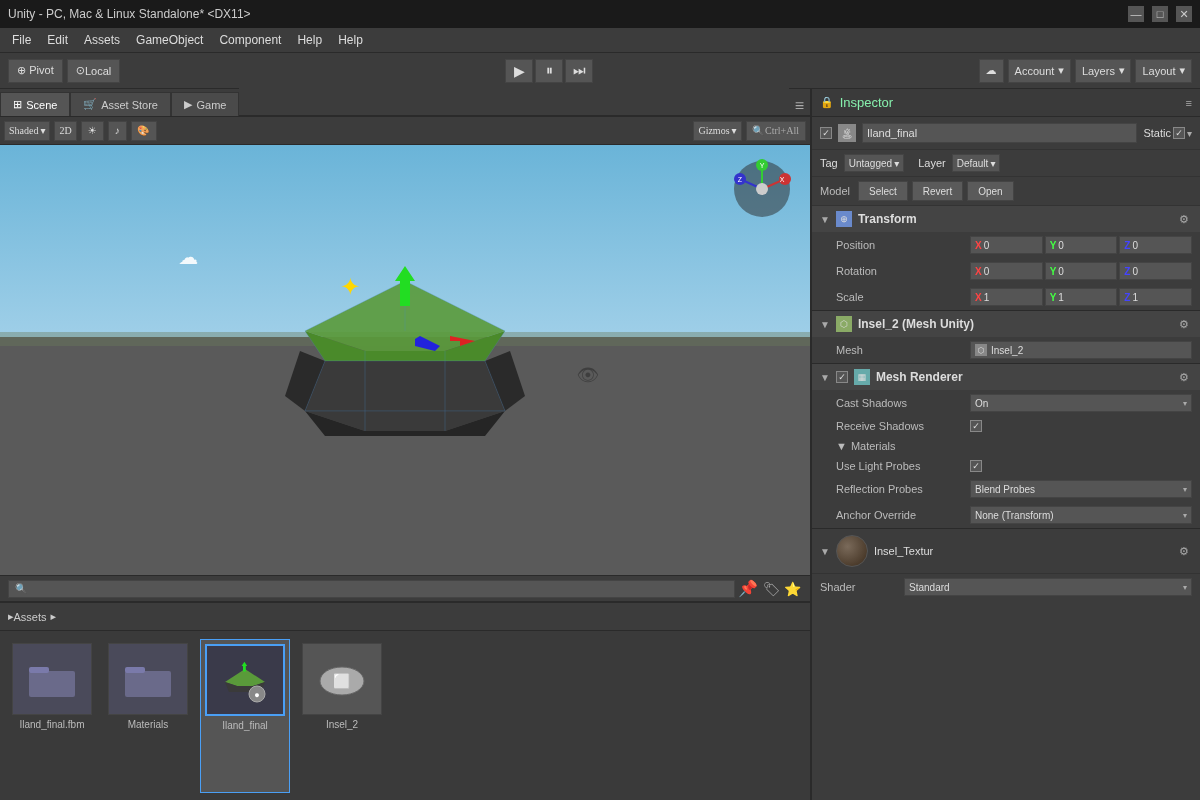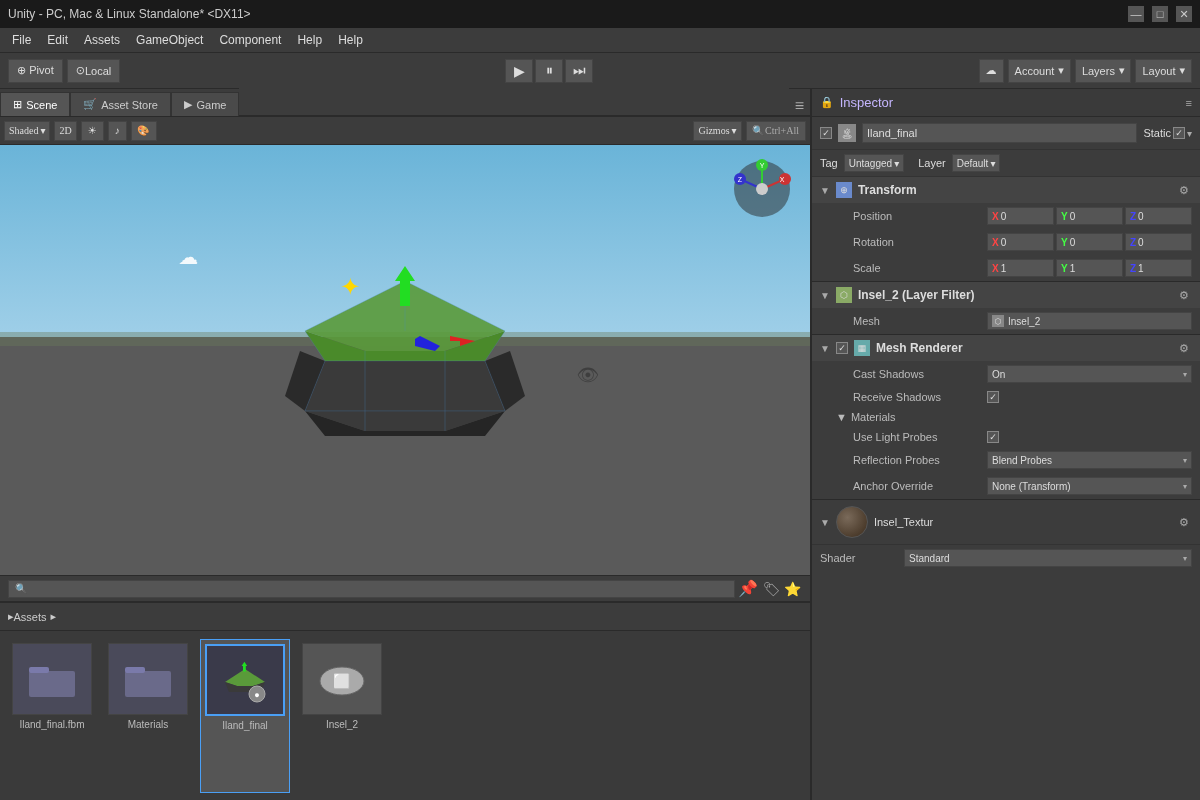--- a/index.html
+++ b/index.html
@@ -200,21 +200,21 @@
     }
     .inspector-header {
       background: #3a3a3a;
       height: 28px;
       display: flex;
       align-items: center;
       padding: 0 8px;
       border-bottom: 1px solid #2a2a2a;
       gap: 6px;
     }
-    .inspector-title { font-size: 13px; color: #c4b5fd; }
+    .inspector-title { font-size: 13px; color: #86efac; }
 
     
     .object-header {
       background: #3c3c3c;
       padding: 6px 8px;
       display: flex;
       align-items: center;
       gap: 6px;
       border-bottom: 1px solid #333;
     }
@@ -256,21 +256,21 @@
       display: flex;
       align-items: center;
       gap: 6px;
       cursor: pointer;
     }
     .component-title { font-size: 12px; color: #ddd; font-weight: bold; }
     .collapse-arrow { color: #aaa; font-size: 10px; }
     .component-icon { width: 16px; height: 16px; background: #888; display: flex; align-items: center; justify-content: center; font-size: 9px; }
 
     .component-row {
-      padding: 4px 8px 4px 41px;
+      padding: 4px 8px 4px 24px;
       display: flex;
       align-items: center;
       gap: 4px;
       font-size: 11px;
     }
     .row-label { color: #bbb; width: 130px; flex-shrink: 0; }
     .xyz-group { display: flex; gap: 2px; flex: 1; }
     .xyz-field { background: #555; border: 1px solid #444; color: #ddd; padding: 1px 4px; font-size: 10px; height: 18px; display: flex; align-items: center; gap: 2px; flex: 1; }
     .xyz-label { color: #f44; font-size: 10px; font-weight: bold; }
     .xyz-label.y { color: #4f4; }
@@ -588,20 +588,26 @@
       <span>Tag</span>
       <div class="select-box">
         <span>Untagged</span> ▾
       </div>
       <span style="margin-left:8px;">Layer</span>
       <div class="select-box">
         <span>Default</span> ▾
       </div>
     </div>
 
+    <div class="model-row">
+      <span class="model-label">Model</span>
+      <button class="model-btn">Select</button>
+      <button class="model-btn">Revert</button>
+      <button class="model-btn">Open</button>
+    </div>
 
     <div class="component-section">
       <div class="component-header">
         <span class="collapse-arrow">▼</span>
         <div class="component-icon" style="background:#6a8acc;">⊕</div>
         <span class="component-title">Transform</span>
         <div class="component-settings">
           <div class="icon-btn">⚙</div>
         </div>
       </div>
@@ -658,21 +664,21 @@
             <span>1</span>
           </div>
         </div>
       </div>
     </div>
 
     <div class="component-section">
       <div class="component-header">
         <span class="collapse-arrow">▼</span>
         <div class="component-icon" style="background:#8aaa66;">⬡</div>
-        <span class="component-title">Insel_2 (Layer Filter)</span>
+        <span class="component-title">Insel_2 (Mesh Unity)</span>
         <div class="component-settings">
           <div class="icon-btn">⚙</div>
         </div>
       </div>
 
       <div class="component-row">
         <span class="row-label">Mesh</span>
         <div class="mesh-field">
           <div class="mesh-icon">⬡</div>
           <span>Insel_2</span>

